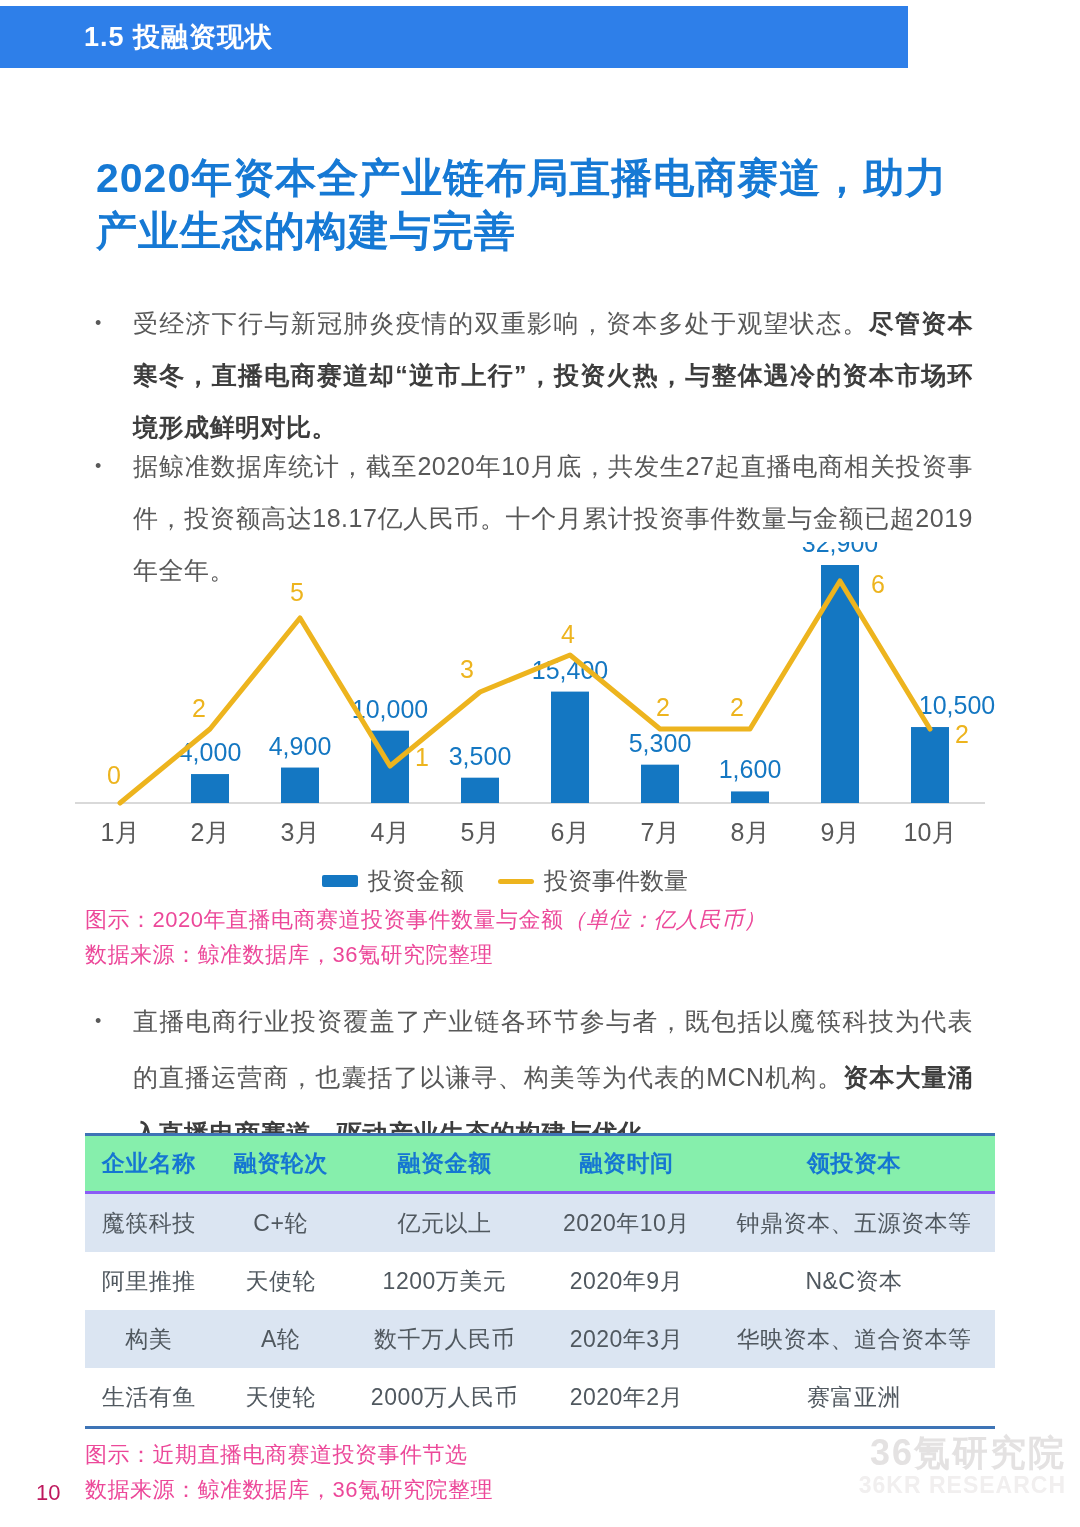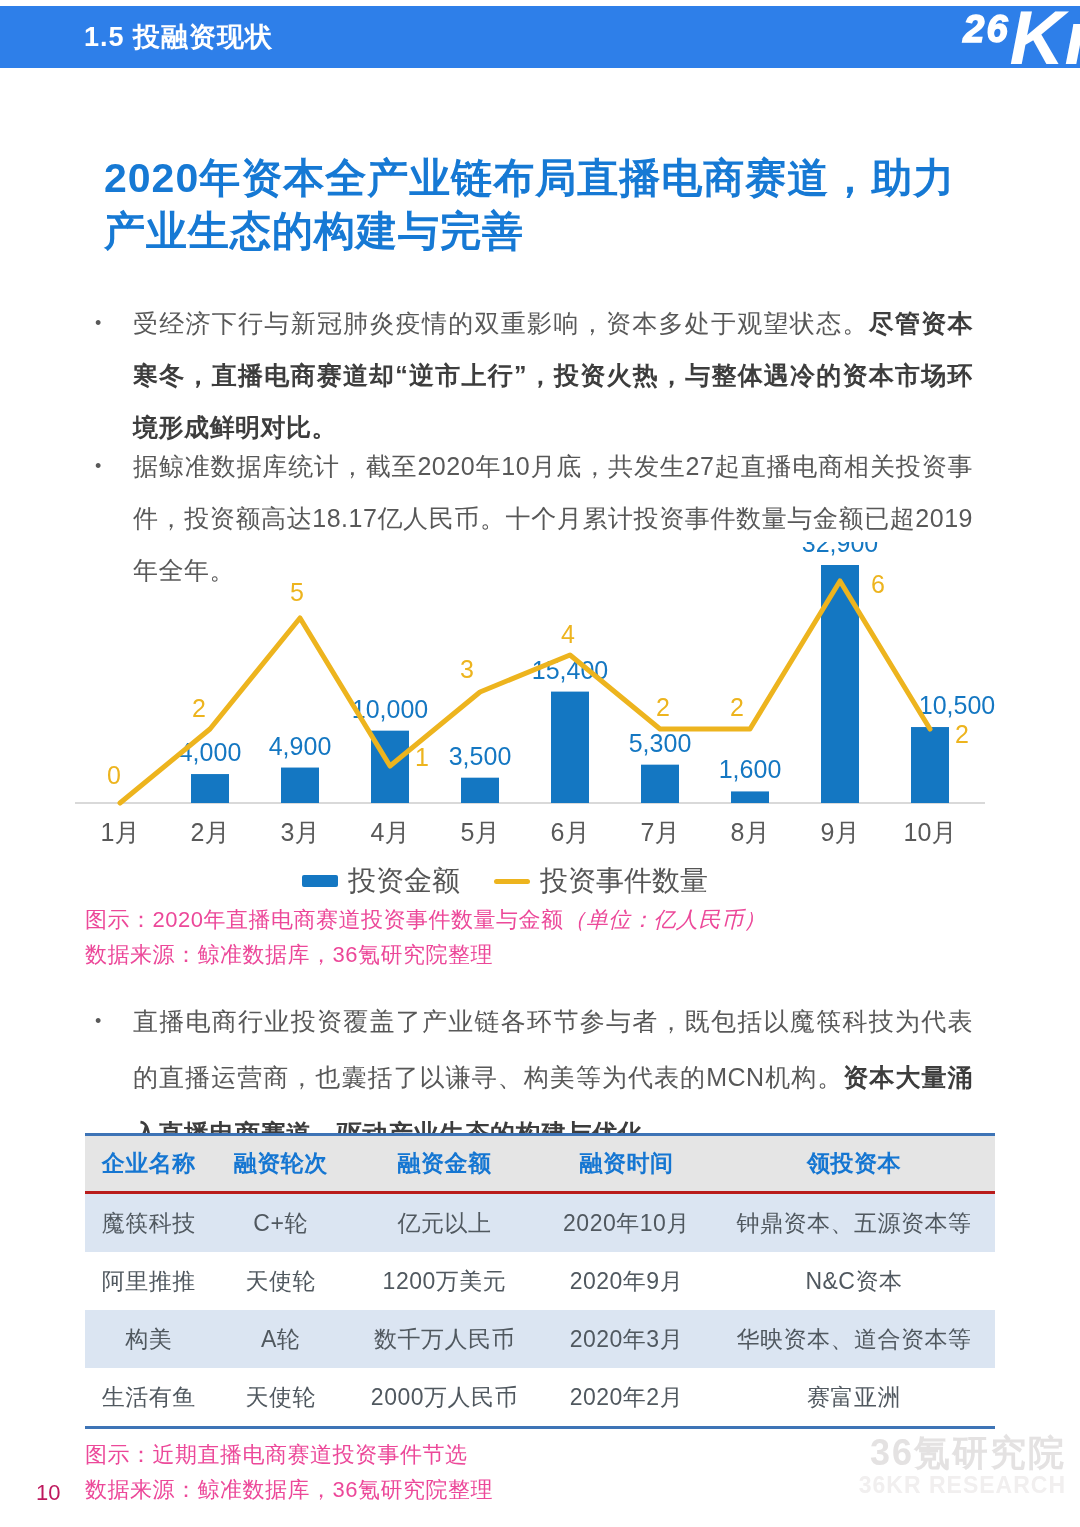--- a/index.html
+++ b/index.html
@@ -3,67 +3,67 @@
 <meta charset="utf-8">
 <style>
   html,body{margin:0;padding:0;background:#fff;}
   #page{
     position:relative; width:1080px; height:1527px; margin:0 auto;
     background:#ffffff; overflow:hidden;
     font-family:"Liberation Sans","DejaVu Sans",sans-serif;
     color:#555;
   }
   
-  .topbar{position:absolute; left:0; top:6px; width:1080px; height:62px; background:#2e7fe9;}
+  .topbar{position:absolute; left:0; top:6px; width:908px; height:62px; background:#2e7fe9;}
   .topbar-title{
     position:absolute; left:84px; top:0; height:62px; line-height:62px;
     color:#fff; font-size:27px; font-weight:700; letter-spacing:1px;
   }
   .logo{position:absolute; top:2px; right:-14px; z-index:3; color:#fff;
         font-style:italic; font-weight:700; display:flex; align-items:flex-start;}
   .logo-36{font-size:38px; line-height:1; margin-top:8px; letter-spacing:2px;
            -webkit-text-stroke:1.5px #ffffff;}
   .logo-kr{font-size:76px; line-height:0.95; margin-left:0px;}
   
   .doc-title{
-    position:absolute; left:104px; top:152px; width:930px;
+    position:absolute; left:96px; top:152px; width:930px;
     color:#1679d4; font-size:41px; line-height:53px; font-weight:700; letter-spacing:1px;
   }
   
   .bullet{position:absolute; left:95px; width:895px; display:flex;}
   .bullet .marker{width:38px; flex:0 0 38px; color:#595959; font-size:18px; line-height:52px;}
   .bullet .btext{flex:0 0 840px; width:840px; text-align:justify;
                  font-size:25px; line-height:52px; color:#585858; letter-spacing:0.5px;}
   .bullet .btext .seg{font-weight:400; color:#585858;}
   .bullet .btext .seg-bold{font-weight:700; color:#3d3d3d;}
   #bullet-1{top:297px;}
   #bullet-2{top:440px;}
   #bullet-3{top:993px;}
   #bullet-3 .btext{line-height:56px;}
   #bullet-3 .marker{line-height:56px;}
   
   .chart-wrap{position:absolute; left:40px; top:542px; width:1000px; height:318px;}
   .legend{position:absolute; left:0px; top:866px; width:1010px; height:30px;
           display:flex; align-items:center; justify-content:center; gap:10px;
-          font-size:28px; color:#555;}
+          font-size:24px; color:#555;}
   .legend .swatch-bar{display:inline-block; width:36px; height:12px; background:#1477c2; border-radius:2px;}
   .legend .swatch-line{display:inline-block; width:36px; height:5px; background:#edb41e; border-radius:3px; margin-left:24px;}
   .caption{position:absolute; left:85px; font-size:22px; line-height:35px; color:#ec4899; letter-spacing:0.5px;}
   #caption-chart{top:902px;}
   #caption-table{top:1437px;}
   .caption .unit{font-style:italic;}
   
   .invest-table{position:absolute; left:85px; top:1133px; width:910px;
                 border-top:3px solid #3e74b6; border-bottom:3px solid #3e74b6;}
   .tr{display:flex; width:100%;}
   .tr .td,.tr .th{display:flex; align-items:center; justify-content:center;
                   font-size:23px; letter-spacing:0.5px;}
   .tr .th{height:55px; color:#1576d2; font-weight:700;}
   .tr .td{height:58px; color:#50585f;}
-  .tr.head{border-bottom:3px solid #b91c1c; background:#e5e5e5;}
+  .tr.head{border-bottom:3px solid #8b5cf6; background:#86efac;}
   .tr.alt{background:#dbe5f2;justify-content:space-between;}
   .c1{width:14%;} .c2{width:15%;} .c3{width:21%;} .c4{width:19%;} .c5{width:31%;}
   
   .page-num{position:absolute; left:36px; top:1480px; font-size:22px; color:#be185d;}
   .watermark{position:absolute; right:14px; top:1433px; text-align:right; line-height:1.1;}
   .wm1{font-size:36px; font-weight:700; color:#e4e2e2; letter-spacing:2px;}
   .wm2{font-size:23px; font-weight:700; color:#f1efef; letter-spacing:1px;}
   
   text{font-family:"Liberation Sans","DejaVu Sans",sans-serif;}
 </style>

